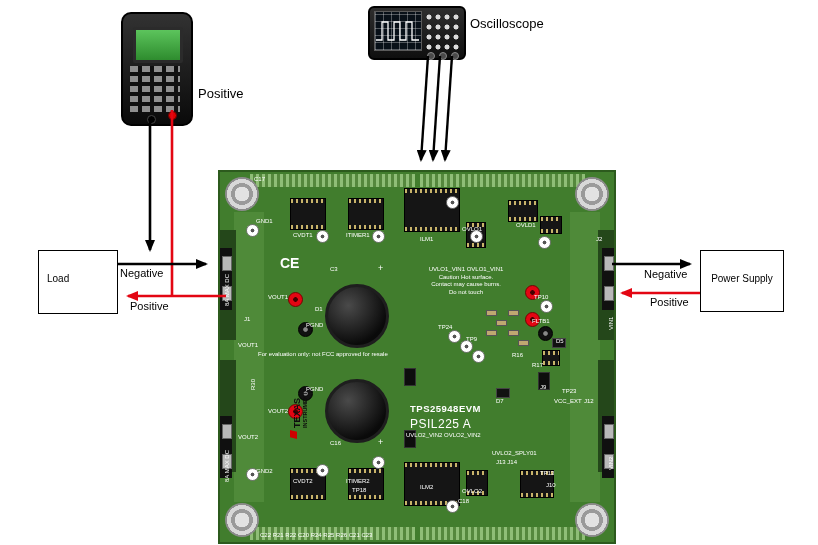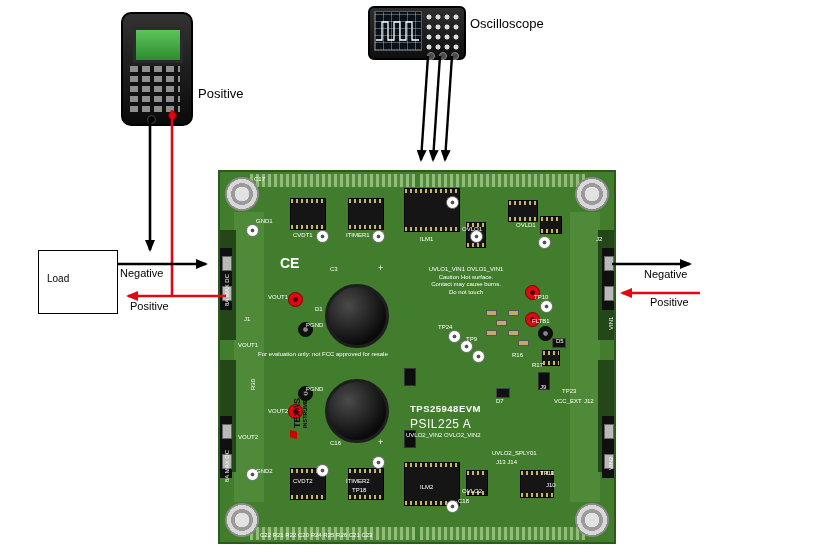--- a/index.html
+++ b/index.html
@@ -93,20 +93,23 @@
     <div class="abs scope-controls"></div>
     <div class="abs scope-jack" style="left:57px;"></div>
     <div class="abs scope-jack" style="left:69px;"></div>
     <div class="abs scope-jack" style="left:81px;"></div>
   </div>
   <div class="abs figlabel" style="left:470px;top:16px;">Oscilloscope</div>
 
   <div class="abs blockbox" style="left:38px;top:250px;width:78px;height:62px;">
     <div class="bb-label" style="left:8px;right:auto;">Load</div>
   </div>
+  <div class="abs blockbox" style="left:700px;top:250px;width:82px;height:60px;">
+    <div class="bb-label" style="text-align:center;">Power Supply</div>
+  </div>
 
   <div class="abs wirelabel" style="left:120px;top:267px;">Negative</div>
   <div class="abs wirelabel" style="left:130px;top:300px;">Positive</div>
   <div class="abs wirelabel" style="left:644px;top:268px;">Negative</div>
   <div class="abs wirelabel" style="left:650px;top:296px;">Positive</div>
 
   <div class="abs board">
 
     <div class="abs copper" style="left:14px;top:40px;width:30px;height:290px;"></div>
     <div class="abs copper" style="left:350px;top:40px;width:30px;height:290px;"></div>

